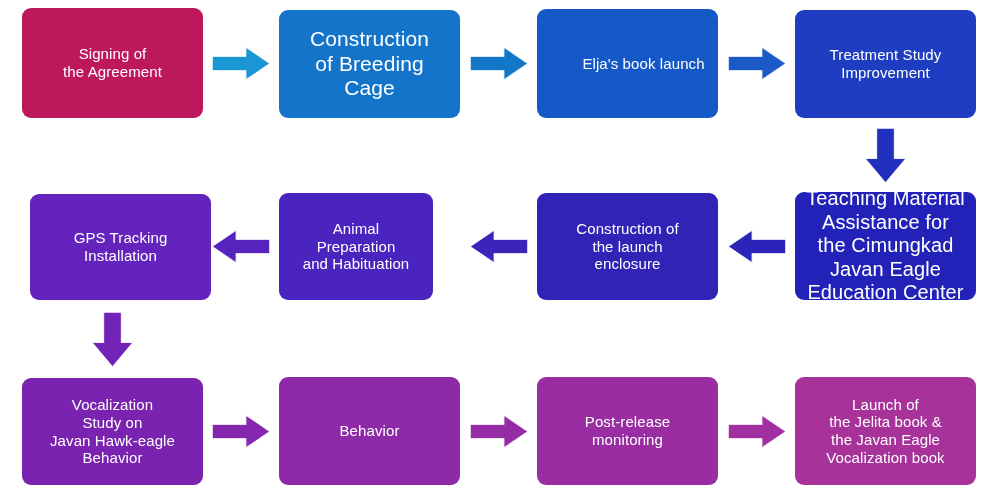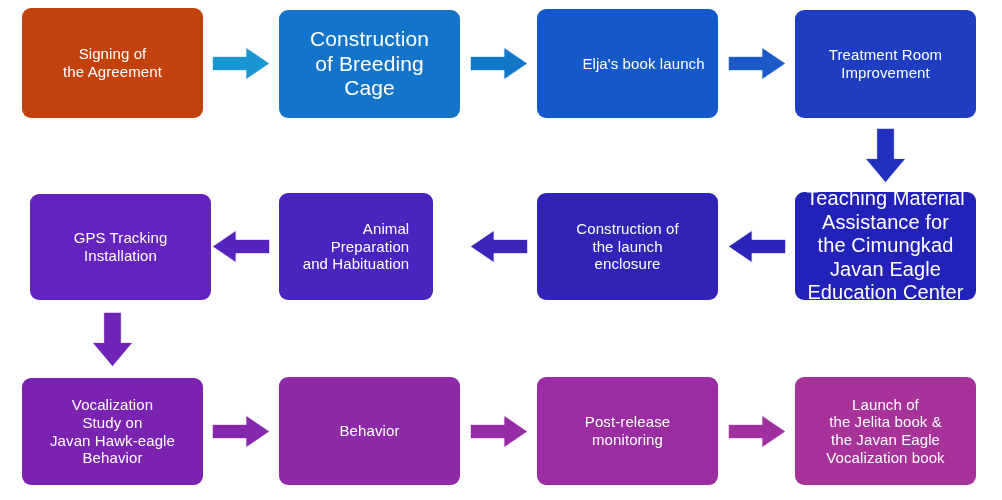--- a/index.html
+++ b/index.html
@@ -41,37 +41,37 @@
   .arrow {
     position: absolute;
     filter: drop-shadow(0 0 1.1px rgba(255,255,255,0.85));
   }
   .arrow svg { display: block; width: 100%; height: 100%; }
 </style>
 </head>
 <body>
 
 <div id="canvas">
-    <div class="node" style="left: 22px; top: 8px; width: 181px; height: 110px; background: #c2410c; font-size: 15px;"><span class="node-label">Signing of
+    <div class="node" style="left: 22px; top: 8px; width: 181px; height: 110px; background: #be185d; font-size: 15px;"><span class="node-label">Signing of
 the Agreement</span></div>
     <div class="node" style="left: 279px; top: 10px; width: 181px; height: 108px; background: rgb(19, 116, 202); font-size: 21px;"><span class="node-label">Construction
 of Breeding
 Cage</span></div>
     <div class="node" style="left: 537px; top: 9px; width: 181px; height: 109px; background: rgb(21, 89, 200); font-size: 15px; padding-left: 38px;"><span class="node-label">Elja's book launch</span></div>
-    <div class="node" style="left: 795px; top: 10px; width: 181px; height: 108px; background: rgb(31, 61, 192); font-size: 15px;"><span class="node-label">Treatment Room
+    <div class="node" style="left: 795px; top: 10px; width: 181px; height: 108px; background: rgb(31, 61, 192); font-size: 15px;"><span class="node-label">Treatment Study
 Improvement</span></div>
     <div class="node" style="left: 795px; top: 192px; width: 181px; height: 108px; background: rgb(34, 34, 184); font-size: 20px;"><span class="node-label">Teaching Material
 Assistance for
 the Cimungkad
 Javan Eagle
 Education Center</span></div>
     <div class="node" style="left: 537px; top: 193px; width: 181px; height: 107px; background: rgb(48, 35, 181); font-size: 15px;"><span class="node-label">Construction of
 the launch
 enclosure</span></div>
-    <div class="node" style="left: 279px; top: 193px; width: 154px; height: 107px; background: rgb(75, 35, 190); font-size: 15px; text-align: right;"><span class="node-label">Animal
+    <div class="node" style="left: 279px; top: 193px; width: 154px; height: 107px; background: rgb(75, 35, 190); font-size: 15px;"><span class="node-label">Animal
 Preparation
 and Habituation</span></div>
     <div class="node" style="left: 22px; top: 194px; width: 181px; height: 106px; background: rgb(100, 35, 189); font-size: 15px; margin-left: 8px;"><span class="node-label">GPS Tracking
 Installation</span></div>
     <div class="node" style="left: 22px; top: 378px; width: 181px; height: 107px; background: rgb(122, 35, 176); font-size: 15px;"><span class="node-label">Vocalization
 Study on
 Javan Hawk-eagle
 Behavior</span></div>
     <div class="node" style="left: 279px; top: 377px; width: 181px; height: 108px; background: rgb(142, 42, 168); font-size: 15px;"><span class="node-label">Behavior</span></div>
     <div class="node" style="left: 537px; top: 377px; width: 181px; height: 108px; background: rgb(155, 45, 163); font-size: 15px;"><span class="node-label">Post-release

